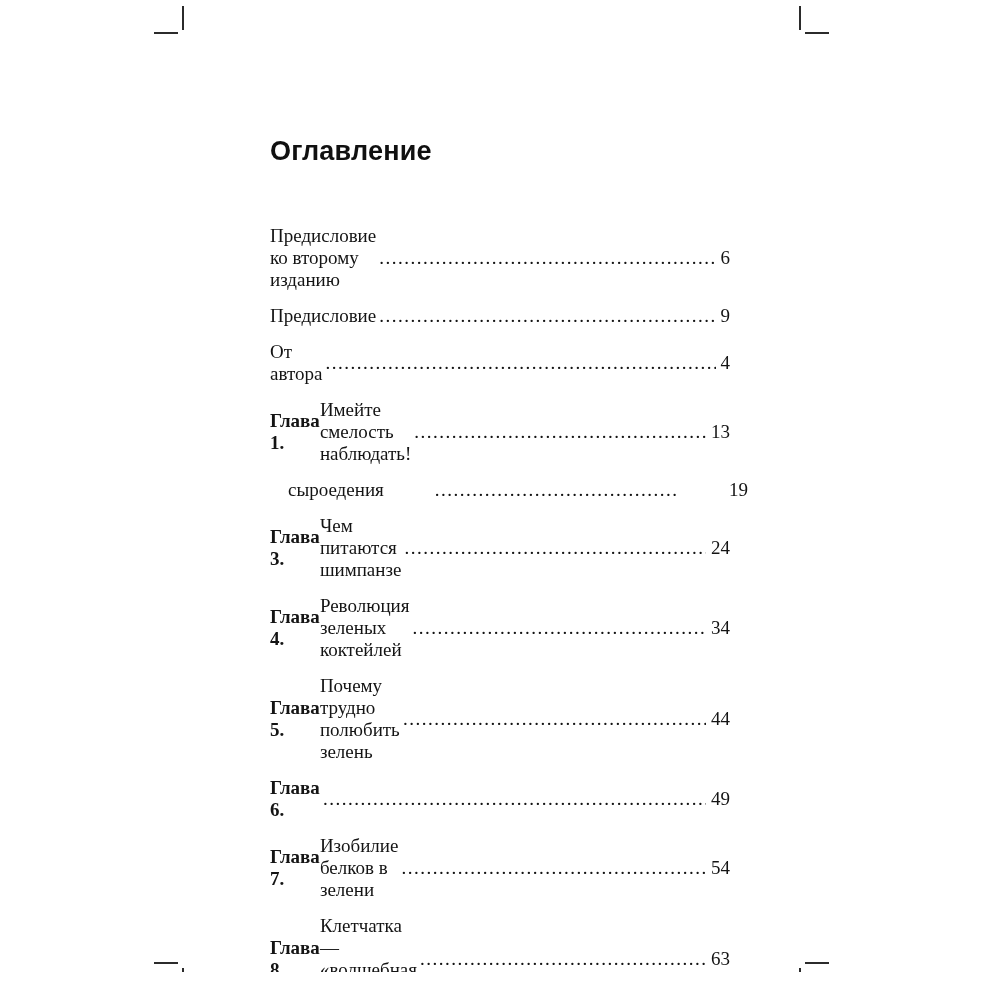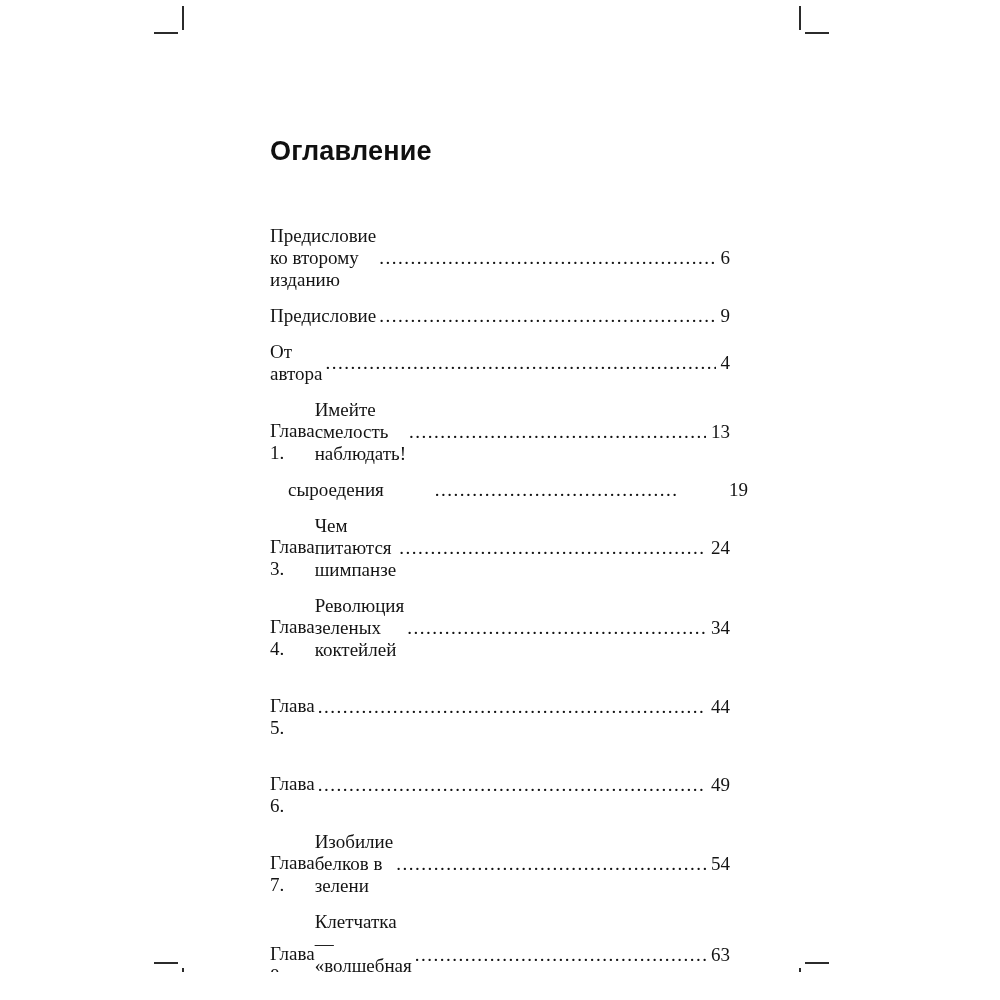--- a/index.html
+++ b/index.html
@@ -53,22 +53,21 @@
     width: 100%;
   }
   .toc-row.indent {
     padding-left: 18px;
     gap: 48px;
   }
   .toc-line1 {
     white-space: nowrap;
   }
   .prefix {
-    font-weight: 400;
-    margin-top: 20px;
+    font-weight: 700;
   }
   .dots {
     flex: 1 1 auto;
     overflow: hidden;
     white-space: nowrap;
     margin: 0 2px 0 3px;
     letter-spacing: 1.5px;
   }
   .pg {
     flex: 0 0 auto;
@@ -141,20 +140,21 @@
           <div class="toc-row">
             <span class="prefix">Глава 4. </span>
             <span>Революция зеленых коктейлей</span>
             <span class="dots">................................................................................................................................................................</span>
             <span class="pg">34</span>
           </div>
         </div>
         <div class="toc-entry">
           <div class="toc-row">
             <span class="prefix">Глава 5. </span>
+            <span>Почему трудно полюбить зелень</span>
             <span class="dots">................................................................................................................................................................</span>
             <span class="pg">44</span>
           </div>
         </div>
         <div class="toc-entry">
           <div class="toc-row">
             <span class="prefix">Глава 6. </span>
             <span class="dots">................................................................................................................................................................</span>
             <span class="pg">49</span>
           </div>

